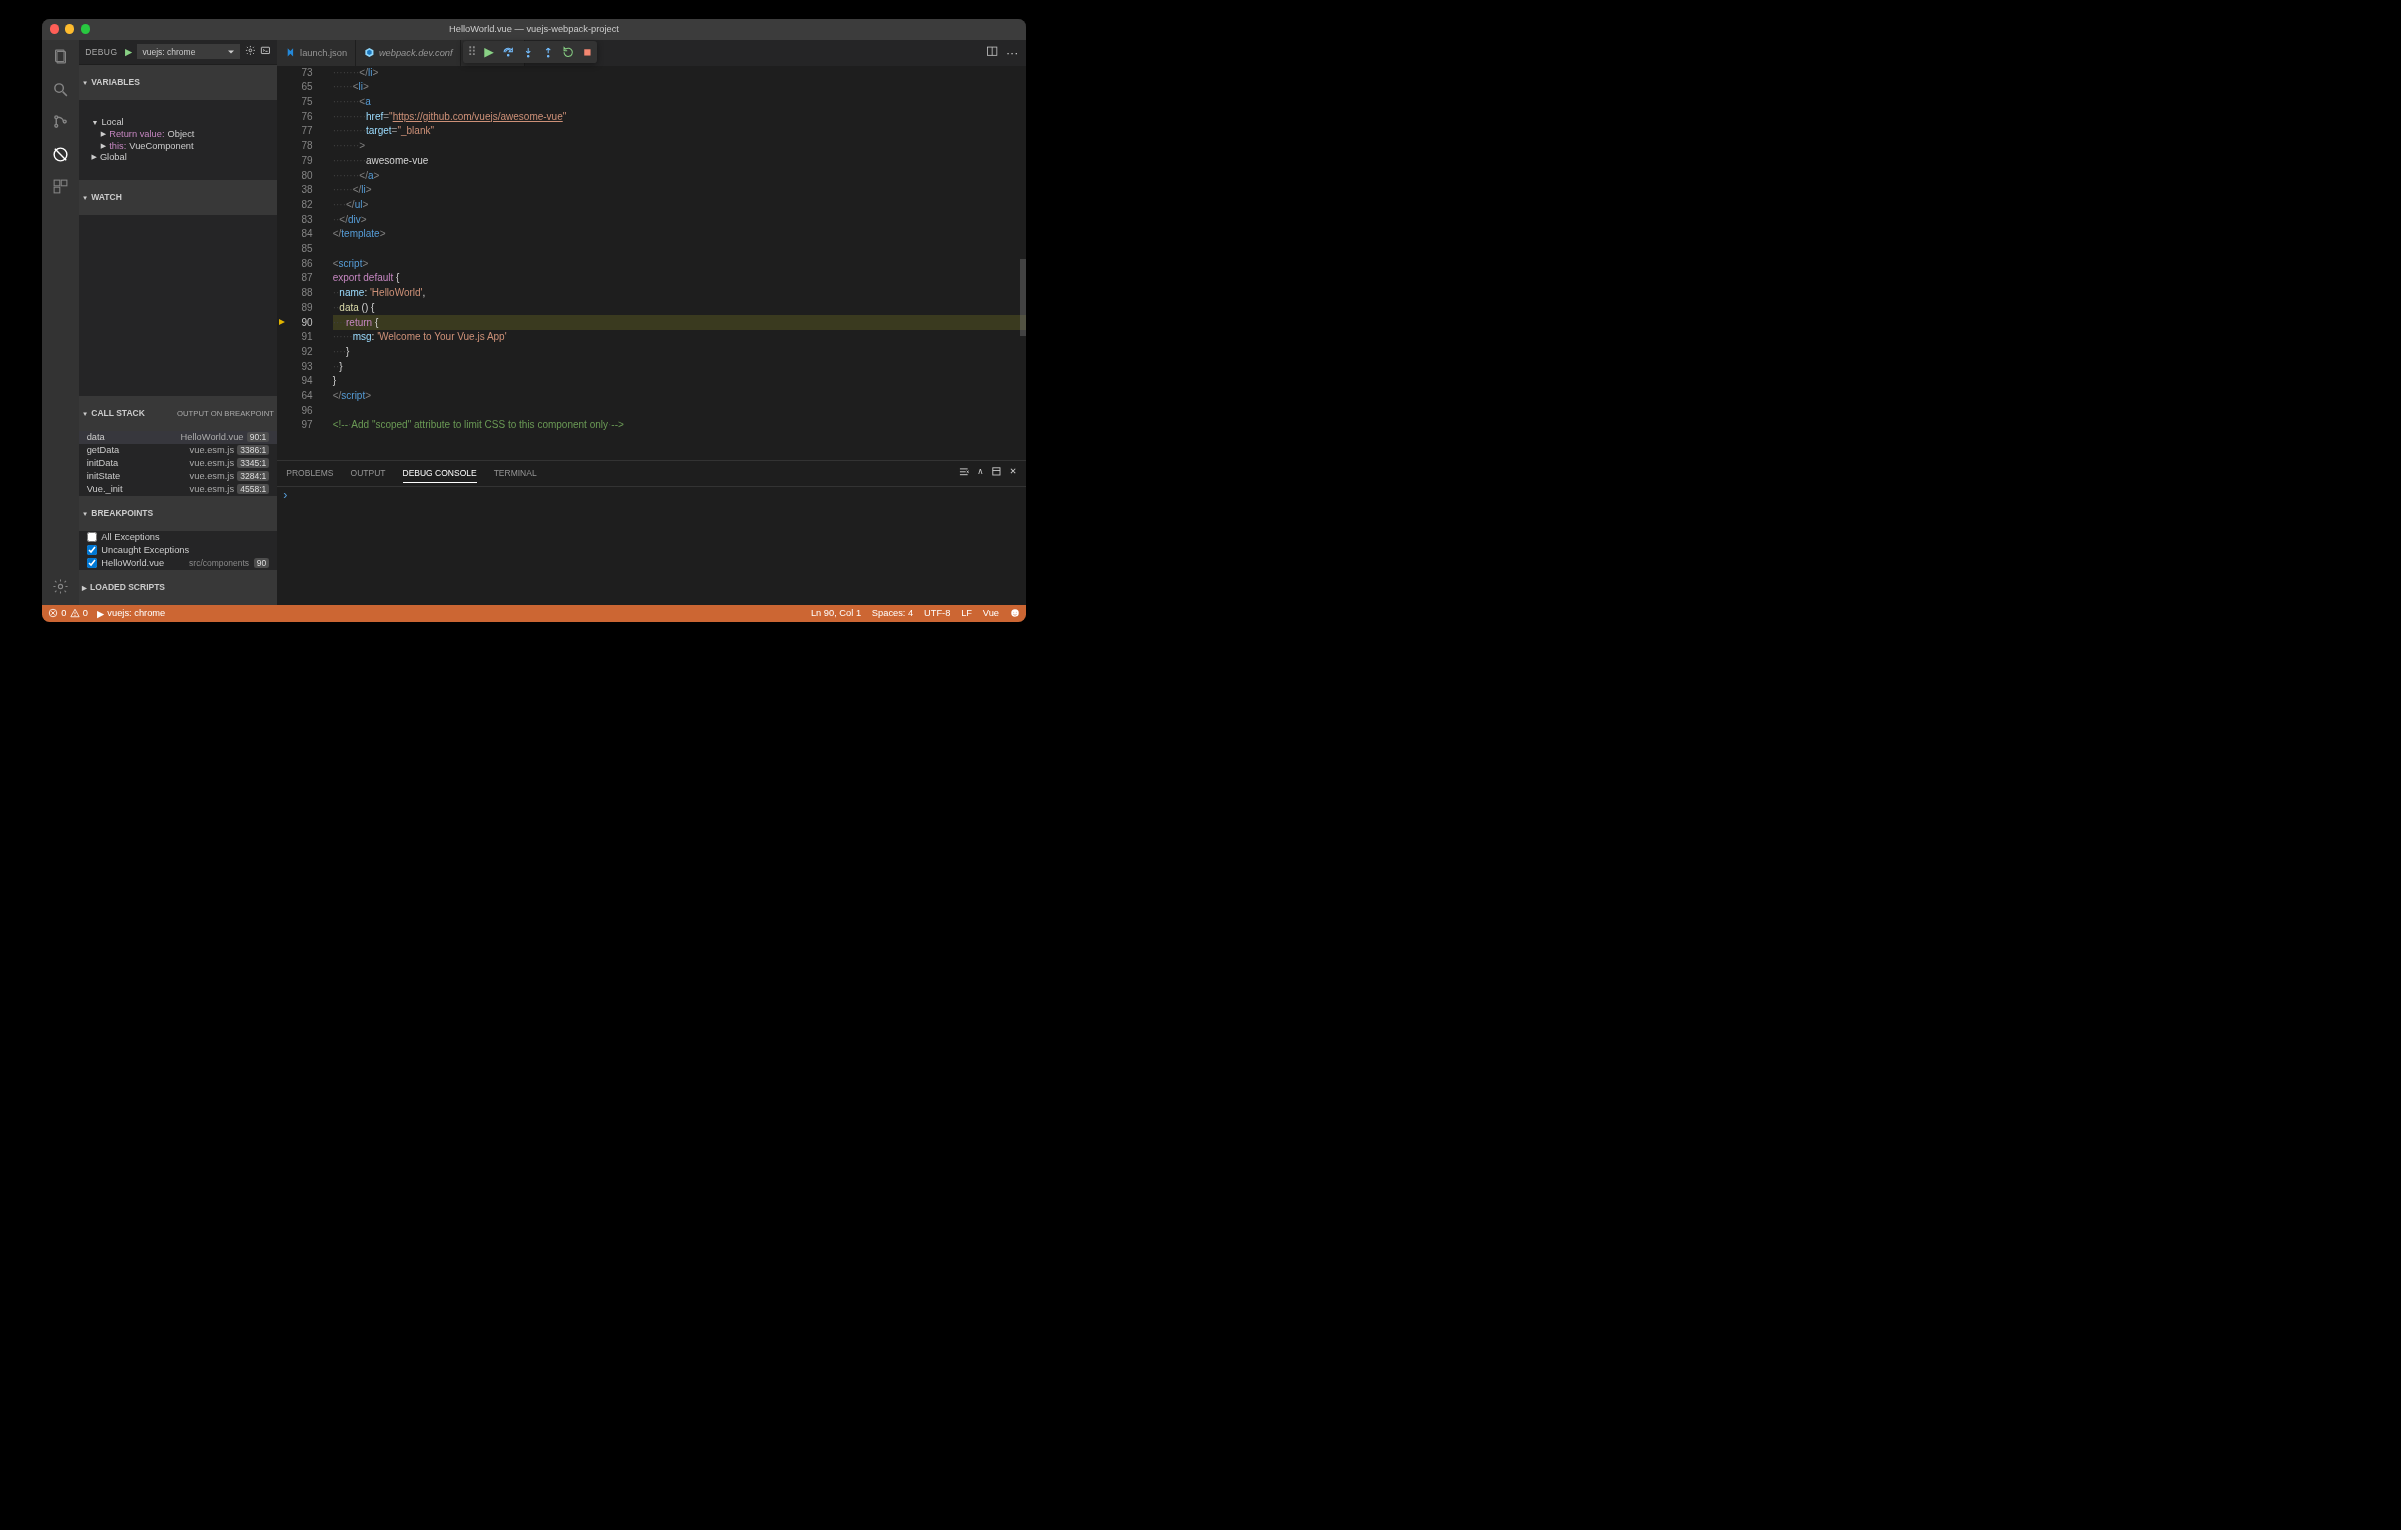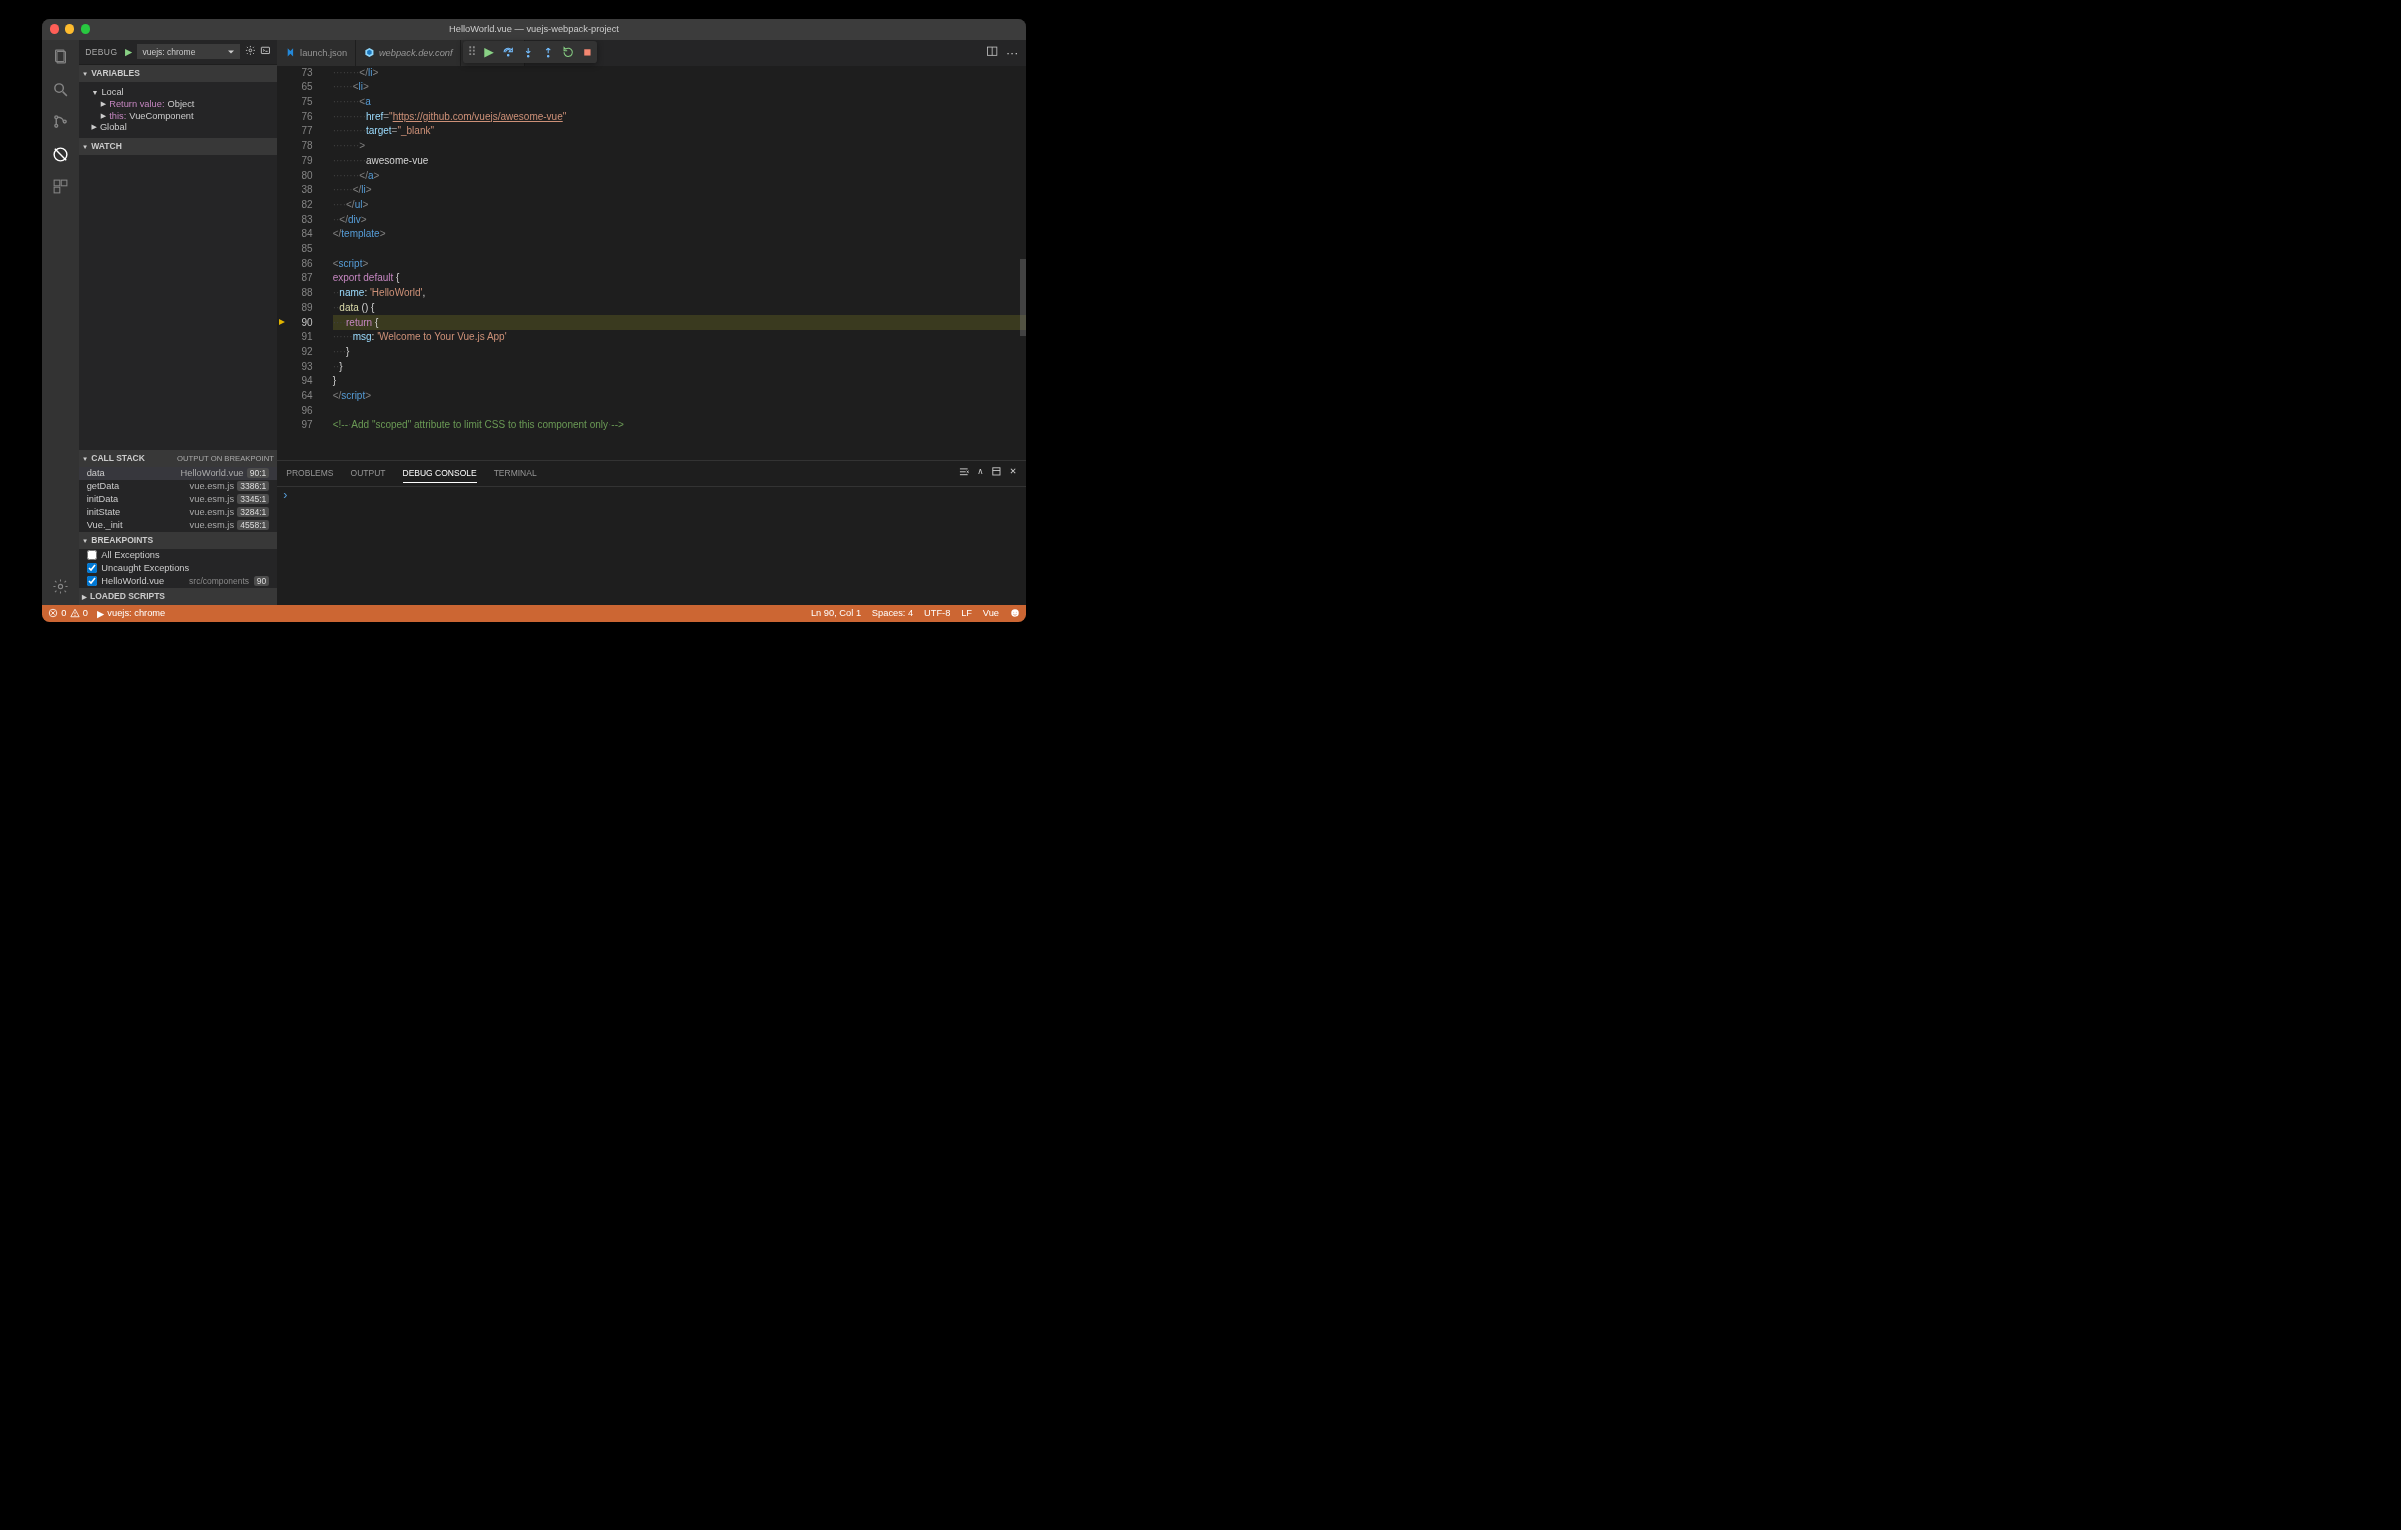--- a/index.html
+++ b/index.html
@@ -23,23 +23,23 @@
 .activity .bottom { margin-top:auto; margin-bottom:7.7px; }
 
 
 .sidebar { width:198px; background:#252526; color:#ccc; display:flex; flex-direction:column; font-size:9.3px; }
 .debug-hdr { height:25px; display:flex; align-items:center; padding:0 6.2px; gap:4.6px; border-bottom:0.8px solid #1e1e1e; }
 .debug-hdr .lbl { color:#aaa; font-size:8.5px; letter-spacing:0.4px; }
 .debug-hdr .play-btn { color:#89d185; cursor:pointer; margin-left:3.1px; }
 .debug-hdr .cfg { flex:1; background:#3c3c3c; height:15.5px; display:flex; align-items:center; padding:0 4.6px; font-size:8.5px; border:0.8px solid #3c3c3c; position:relative; }
 .debug-hdr .cfg::after { content:""; position:absolute; right:4.6px; top:50%; border-left:3.1px solid transparent; border-right:3.1px solid transparent; border-top:3.1px solid #ccc; transform:translateY(-50%); }
 .debug-hdr .gear, .debug-hdr .console { color:#ccc; cursor:pointer; }
-.section-hdr { height:17px; background:#383838; display:flex; align-items:center; padding:0 3.1px; font-size:8.5px; font-weight:600; color:#ccc; gap:3.1px; cursor:pointer; }
+.section-hdr { height:35px; background:#383838; display:flex; align-items:center; padding:0 3.1px; font-size:8.5px; font-weight:600; color:#ccc; gap:3.1px; cursor:pointer; }
 .section-hdr .tw { font-size:6.2px; }
-.section-body { padding:5px 0; }
+.section-body { padding:17px 0; }
 .var-row { display:flex; align-items:center; padding:0.8px 0 0.8px 12.4px; font-size:9.3px; font-family: "SF Mono", Menlo, monospace; gap:3.1px; }
 .var-row .twc { color:#ccc; font-size:7px; }
 .var-name { color:#c586c0; }
 .var-val { color:#ccc; }
 .var-row.local .var-name { color:#ccc; }
 .watch-body { height:110px; }
 .callstack-hdr { justify-content:space-between; }
 .callstack-hdr .paused { color:#aaa; font-size:7.7px; font-weight:400; }
 .stack-row { display:flex; align-items:center; padding:1.5px 7.7px; font-size:9.3px; font-family: "SF Mono", Menlo, monospace; justify-content:space-between; cursor:pointer; }
 .stack-row.sel { background:#37373d; }

